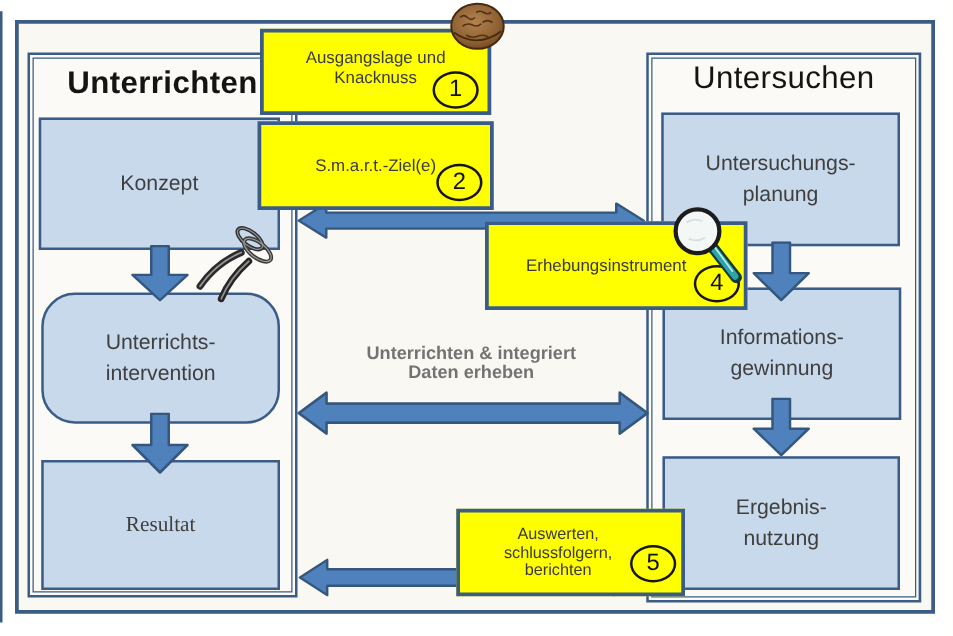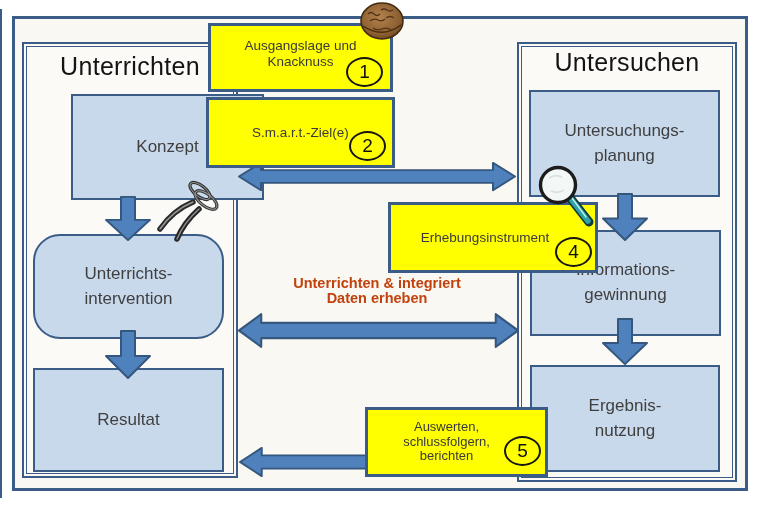--- a/index.html
+++ b/index.html
@@ -34,41 +34,41 @@
   }
   .num{
     position:absolute;width:33px;height:26px;border:2px solid #161616;border-radius:50%;
     display:flex;align-items:center;justify-content:center;font-size:19px;color:#111;background:transparent;
   }
   .varrow{position:absolute;z-index:4;}
   .harrow{position:absolute;z-index:5;}
   .icon{position:absolute;z-index:8;}
   .center-label{
     position:absolute;left:247px;top:276px;width:260px;z-index:7;
-    text-align:center;font-weight:700;font-size:14.5px;line-height:1.05;color:#c2410c;white-space:pre-line;
+    text-align:center;font-weight:700;font-size:14.5px;line-height:1.05;color:#737373;white-space:pre-line;
   }
 </style>
 </head>
 <body>
 
 <div id="stage">
 
   <div class="edge-line"></div>
   <div class="frame"></div>
 
   <div class="panel" style="left:22px;top:42px;width:212px;height:432px;"></div>
-  <div class="panel-title" style="left:22px;top:52px;width:216px;">Unterrichten</div>
+  <div class="panel-title" style="left:22px;top:52px;width:216px;font-weight:bold;">Unterrichten</div>
 
   <div class="panel" style="left:517px;top:42px;width:216px;height:436px;"></div>
   <div class="panel-title" style="left:517px;top:48px;width:220px;">Untersuchen</div>
 
-  <div class="bluebox" style="left:31px;top:94px;width:189px;height:102px;margin-left:40px;">Konzept</div>
+  <div class="bluebox" style="left:31px;top:94px;width:189px;height:102px;">Konzept</div>
   <div class="bluebox" style="left:33px;top:234px;width:187px;height:101px;border-radius:27px;">Unterrichts-
 intervention</div>
-  <div class="bluebox" style="left:33px;top:368px;width:187px;height:100px;">Resultat</div>
+  <div class="bluebox" style="left:33px;top:368px;width:187px;height:100px;font-family:Liberation Serif, serif;">Resultat</div>
 
   <div class="bluebox" style="left:529px;top:90px;width:187px;height:103px;">Untersuchungs-
 planung</div>
   <div class="bluebox" style="left:530px;top:230px;width:187px;height:102px;">Informations-
 gewinnung</div>
   <div class="bluebox" style="left:530px;top:365px;width:186px;height:103px;">Ergebnis-
 nutzung</div>
 
   <svg class="varrow" style="left:104px;top:196px;" width="48" height="46" viewBox="0 0 48 50" preserveAspectRatio="none">
       <path d="M17 1 H31 V26 H46 L24 48 L2 26 H17 Z" fill="#4f81bd" stroke="#35577d" stroke-width="2" stroke-linejoin="round"></path>
@@ -98,21 +98,21 @@
 
   <div class="ybox" style="left:208px;top:23px;width:179px;height:63px;">
     <span style="transform:translateY(-4px);">Ausgangslage und
 Knacknuss</span>
     <span class="num" style="right:7px;bottom:2px;">1</span>
   </div>
   <div class="ybox" style="left:206px;top:97px;width:183px;height:65px;">
     <span>S.m.a.r.t.-Ziel(e)</span>
     <span class="num" style="right:6px;bottom:4px;">2</span>
   </div>
-  <div class="ybox" style="left:388px;top:202px;width:204px;height:65px;text-align:right;">
+  <div class="ybox" style="left:388px;top:177px;width:204px;height:65px;text-align:right;">
     <span style="transform:translateX(-8px);">Erhebungsinstrument</span>
     <span class="num" style="right:3px;bottom:3px;">4</span>
   </div>
   <div class="ybox" style="left:365px;top:372px;width:177px;height:64px;font-size:13px;margin-top:35px;">
     <span style="transform:translateX(-10px);">Auswerten,
 schlussfolgern,
 berichten</span>
     <span class="num" style="right:4px;bottom:8px;">5</span>
   </div>
 

